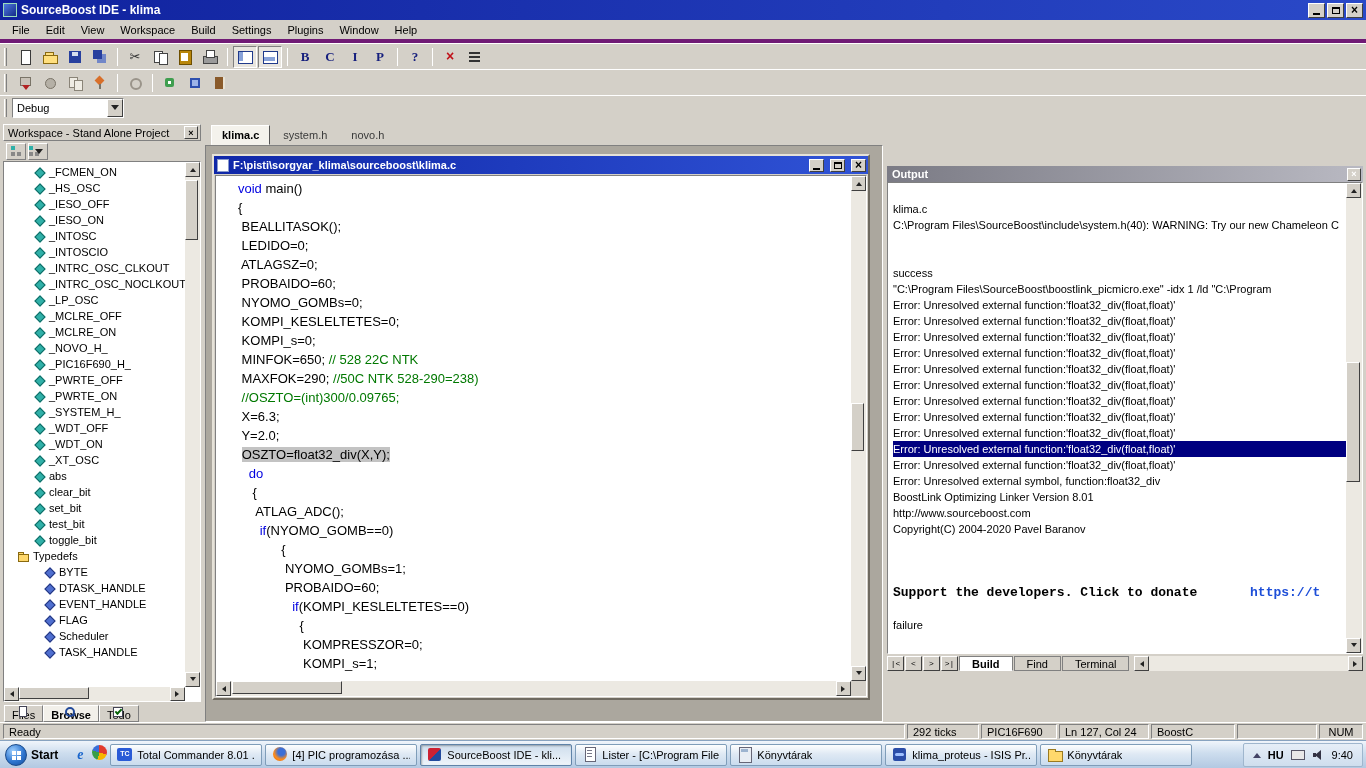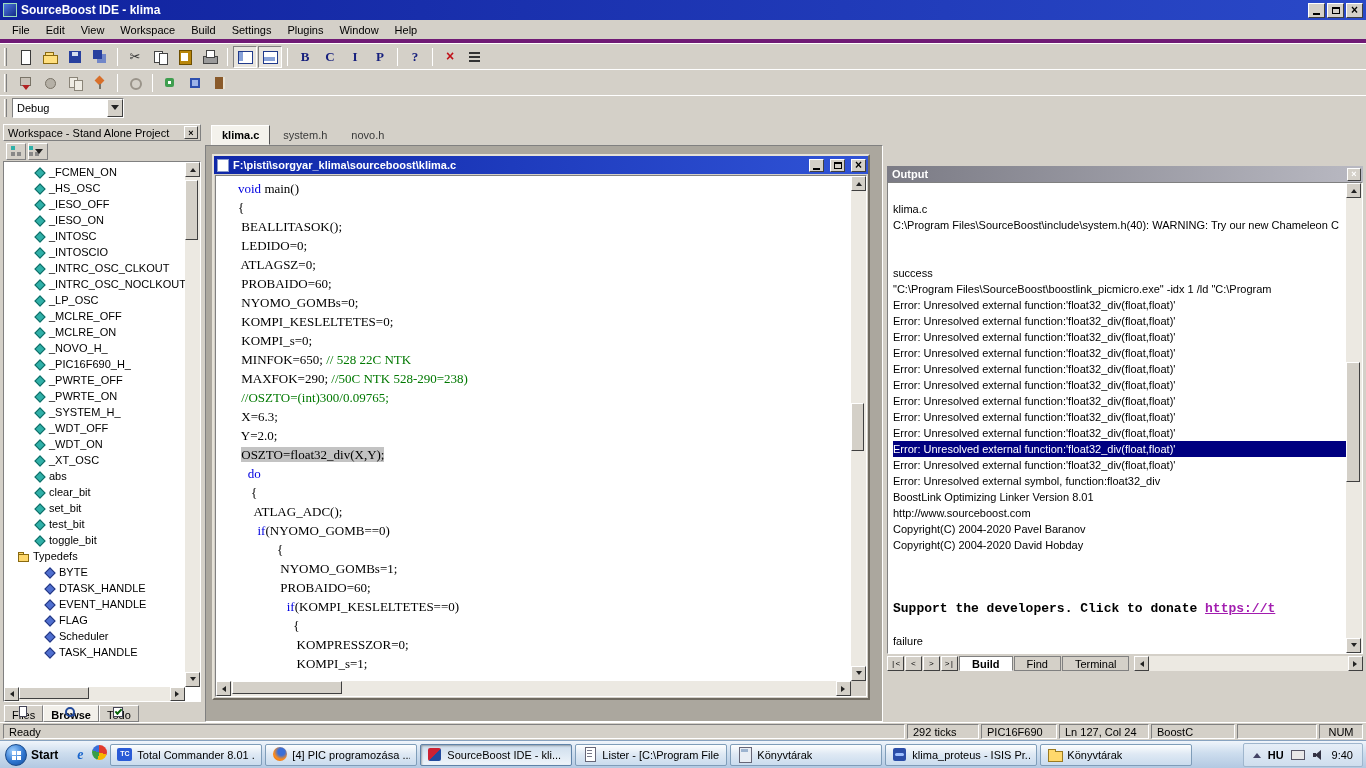--- a/index.html
+++ b/index.html
@@ -142,21 +142,21 @@
   .child{position:absolute;left:6px;top:8px;right:12px;height:546px;background:#d4d0c8;
     border:2px solid;border-color:#e6e2d8 #6f6a60 #6f6a60 #e6e2d8;display:flex;flex-direction:column;}
   .child-title{height:18px;background:linear-gradient(90deg,#0f27a8,#3053d6);display:flex;align-items:center;
     color:#fff;font-weight:bold;font-size:11px;padding:0 2px 0 3px;gap:4px;flex:none;}
   .child-doc{width:12px;height:13px;background:#fff;border:1px solid #8899cc;flex:none;}
   .child-title .t{flex:1;white-space:nowrap;overflow:hidden;}
   .cap-btn.small{width:15px;height:13px;}
   .code-wrap{flex:1;position:relative;background:#fff;border:1px solid;border-color:#808080 #fff #fff #808080;
     margin:1px;overflow:hidden;}
   .code{position:absolute;left:0;top:0;right:15px;bottom:15px;overflow:hidden;
-    padding:3px 0 0 22px;font-family:Liberation Serif, serif;font-size:13px;line-height:19px;white-space:pre;}
+    padding:3px 0 0 22px;font-family:Liberation Sans, sans-serif;font-size:13px;line-height:19px;white-space:pre;}
   .code-line{height:19px;}
   .seg-k{color:#0000e0;}
   .seg-c{color:#007800;}
   .seg-p{color:#000;}
   .seg-h{background:#c3c3c3;}
   .code-vscroll{position:absolute;right:0;top:0;bottom:15px;width:15px;background:#ece9e2;
     display:flex;flex-direction:column;justify-content:space-between;}
   .code-hscroll{position:absolute;left:0;right:15px;bottom:0;height:15px;background:#ece9e2;
     display:flex;justify-content:space-between;}
   .sb-corner{position:absolute;right:0;bottom:0;width:15px;height:15px;background:#d4d0c8;}
@@ -165,21 +165,21 @@
   .out-panel{width:476px;flex:none;display:flex;flex-direction:column;margin-top:42px;height:506px;}
   .out-title{height:16px;background:linear-gradient(90deg,#7b7b85,#b9b9c2);color:#fff;font-weight:bold;
     display:flex;align-items:center;padding:0 2px 0 5px;flex:none;}
   .out-title .t{flex:1;}
   .out-body{flex:1;background:#fff;border:1px solid;border-color:#808080 #fff #fff #808080;position:relative;overflow:hidden;}
   .out-lines{position:absolute;left:0;top:2px;right:16px;bottom:0;padding-left:5px;line-height:16px;
     white-space:nowrap;overflow:hidden;}
   .out-line{height:16px;}
   .out-line.sel{background:#000080;color:#fff;}
   .out-line.support{font-family:"Liberation Mono",monospace;font-weight:bold;font-size:13px;}
-  .out-link{color:#a21caf;text-decoration:underline;}
+  .out-link{color:#1d4ed8;margin-left:45px;}
   .out-vscroll{position:absolute;right:0;top:0;bottom:0;width:16px;background:#ece9e2;
     display:flex;flex-direction:column;justify-content:space-between;}
   .out-bottom{height:18px;display:flex;align-items:center;gap:1px;padding-top:1px;flex:none;}
   .nav-btn{width:17px;height:15px;background:#d4d0c8;border:1px solid;border-color:#fff #404040 #404040 #fff;
     display:flex;align-items:center;justify-content:center;font-family:"Liberation Mono",monospace;font-size:8px;flex:none;}
   .out-tab{padding:1px 12px;height:15px;line-height:13px;background:#d4d0c8;border:1px solid #808080;flex:none;}
   .out-tab.active{background:#fff;font-weight:bold;border-bottom-color:#fff;}
   .out-hscroll{flex:1;height:15px;background:#ece9e2;display:flex;justify-content:space-between;position:relative;margin-left:4px;}
 
   
@@ -607,21 +607,20 @@
             <div class="out-line">Error: Unresolved external function:'float32_div(float,float)'</div>
             <div class="out-line">Error: Unresolved external function:'float32_div(float,float)'</div>
             <div class="out-line">Error: Unresolved external function:'float32_div(float,float)'</div>
             <div class="out-line">Error: Unresolved external function:'float32_div(float,float)'</div>
             <div class="out-line sel">Error: Unresolved external function:'float32_div(float,float)'</div>
             <div class="out-line">Error: Unresolved external function:'float32_div(float,float)'</div>
             <div class="out-line">Error: Unresolved external symbol, function:float32_div</div>
             <div class="out-line">BoostLink Optimizing Linker Version 8.01</div>
             <div class="out-line">http://www.sourceboost.com</div>
             <div class="out-line">Copyright(C) 2004-2020 Pavel Baranov</div>
-            <div class="out-line">Copyright(C) 2004-2020 David Hobday</div>
             <div class="out-line">&nbsp;</div>
             <div class="out-line">&nbsp;</div>
             <div class="out-line">&nbsp;</div>
             <div class="out-line support"><span>Support the developers. Click to donate </span><span class="out-link">https://t</span></div>
             <div class="out-line">&nbsp;</div>
             <div class="out-line">failure</div>
           </div>
         <div class="out-vscroll">
           <div class="sb-btn">
               <div class="tri up"></div>

